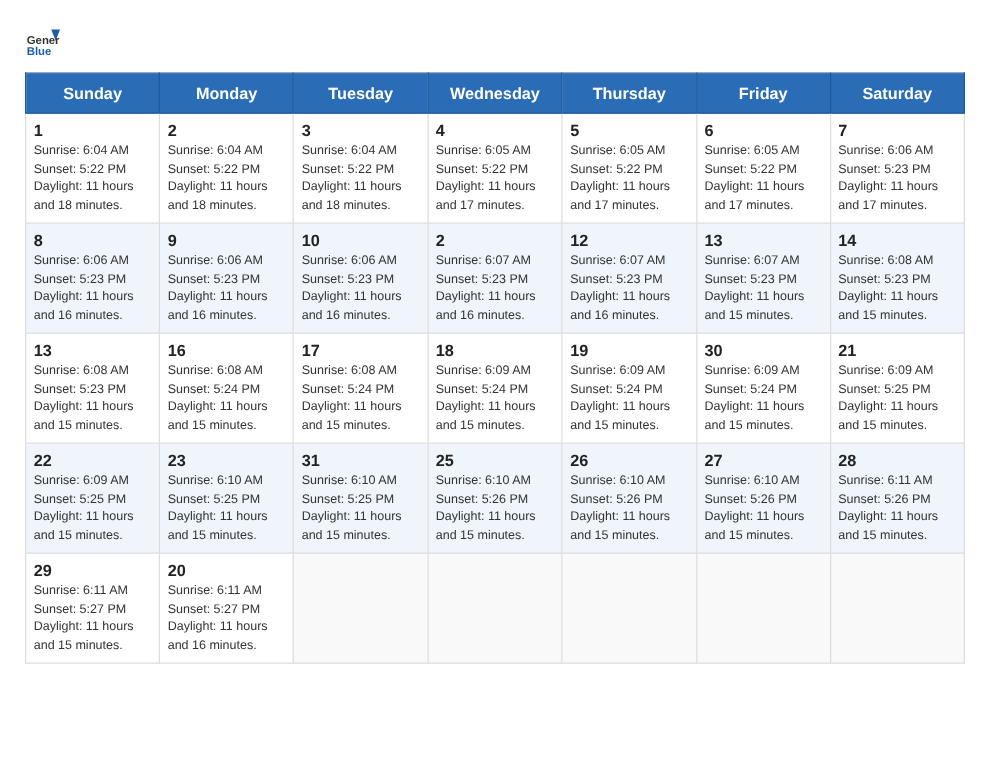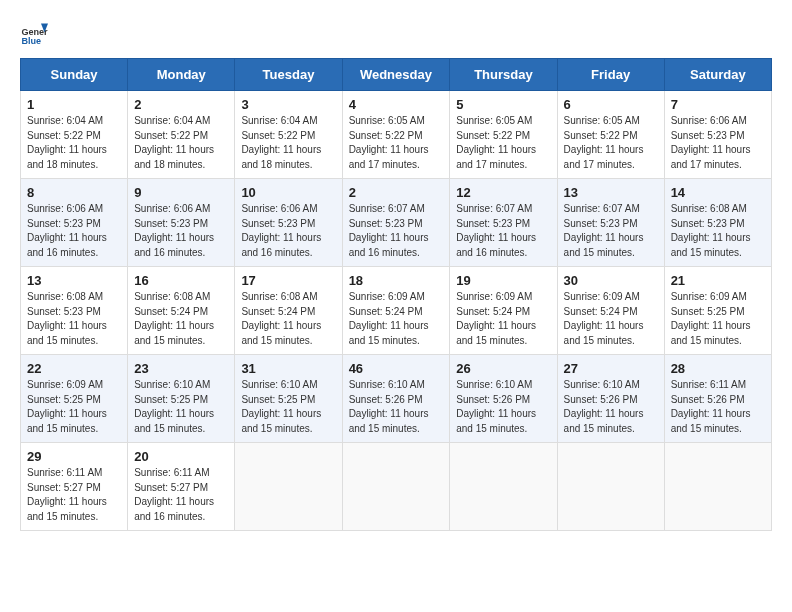--- a/index.html
+++ b/index.html
@@ -162,21 +162,21 @@
         <td><span class="day-number">21</span>
 <span class="day-info">Sunrise: 6:09 AM<br>Sunset: 5:25 PM<br>Daylight: 11 hours and 15 minutes.</span></td>
       </tr>
       <tr>
         <td><span class="day-number">22</span>
 <span class="day-info">Sunrise: 6:09 AM<br>Sunset: 5:25 PM<br>Daylight: 11 hours and 15 minutes.</span></td>
         <td><span class="day-number">23</span>
 <span class="day-info">Sunrise: 6:10 AM<br>Sunset: 5:25 PM<br>Daylight: 11 hours and 15 minutes.</span></td>
         <td><span class="day-number">31</span>
 <span class="day-info">Sunrise: 6:10 AM<br>Sunset: 5:25 PM<br>Daylight: 11 hours and 15 minutes.</span></td>
-        <td><span class="day-number">46</span>
+        <td><span class="day-number">25</span>
 <span class="day-info">Sunrise: 6:10 AM<br>Sunset: 5:26 PM<br>Daylight: 11 hours and 15 minutes.</span></td>
         <td><span class="day-number">26</span>
 <span class="day-info">Sunrise: 6:10 AM<br>Sunset: 5:26 PM<br>Daylight: 11 hours and 15 minutes.</span></td>
         <td><span class="day-number">27</span>
 <span class="day-info">Sunrise: 6:10 AM<br>Sunset: 5:26 PM<br>Daylight: 11 hours and 15 minutes.</span></td>
         <td><span class="day-number">28</span>
 <span class="day-info">Sunrise: 6:11 AM<br>Sunset: 5:26 PM<br>Daylight: 11 hours and 15 minutes.</span></td>
       </tr>
       <tr>
         <td><span class="day-number">29</span>

